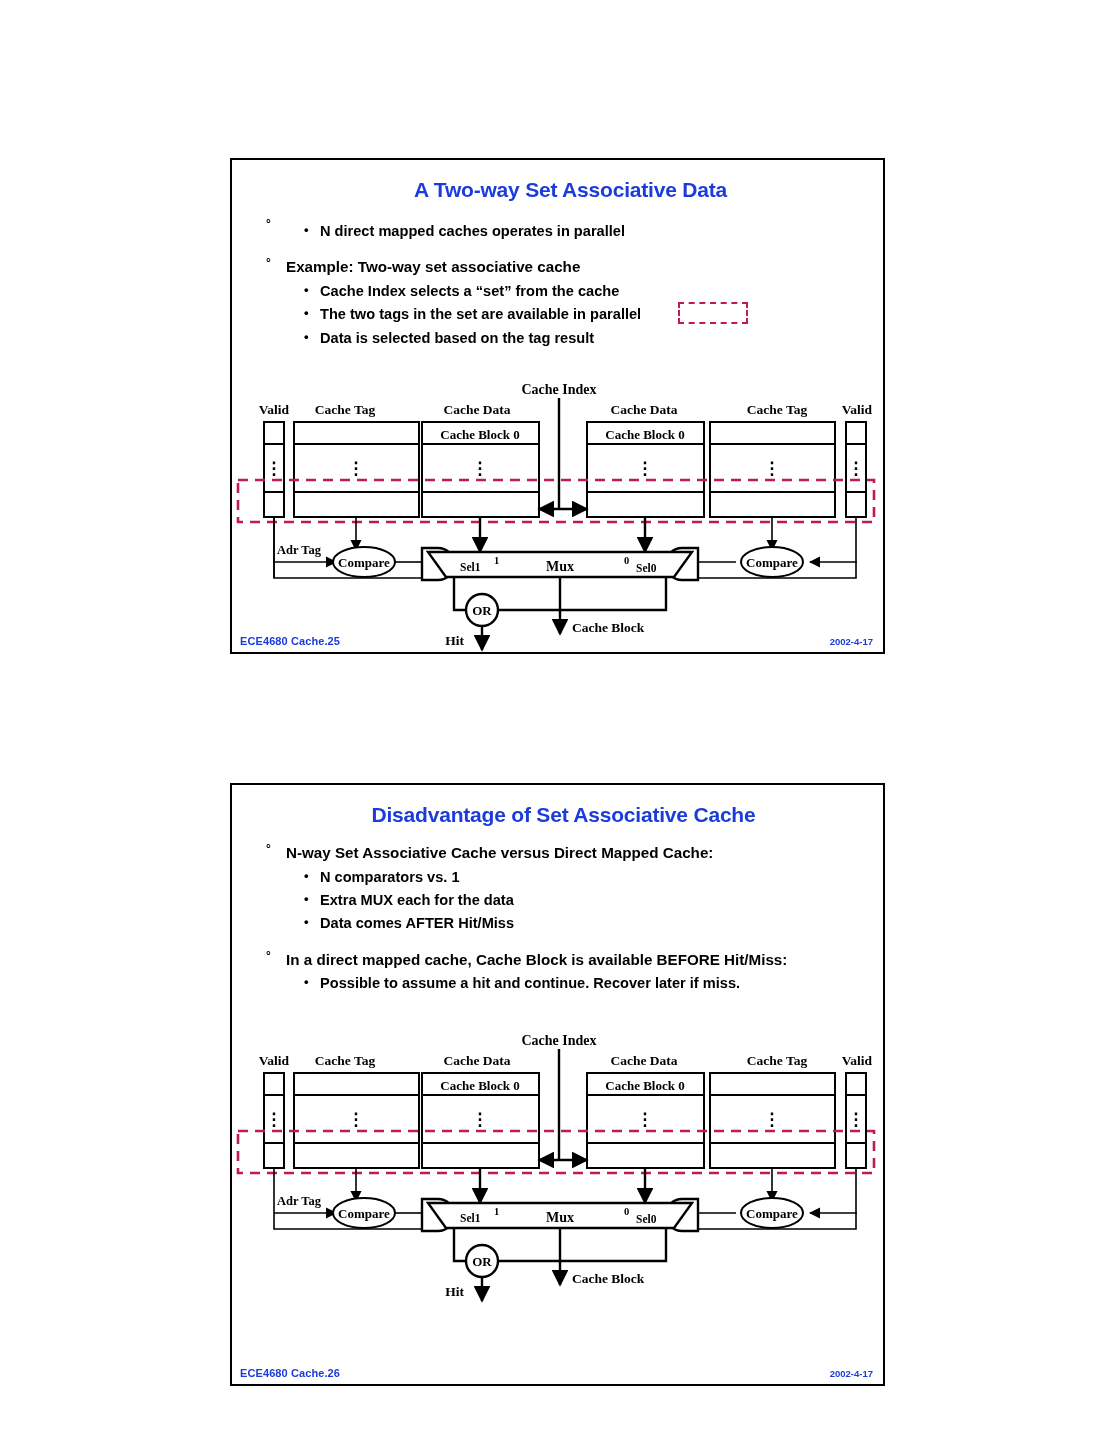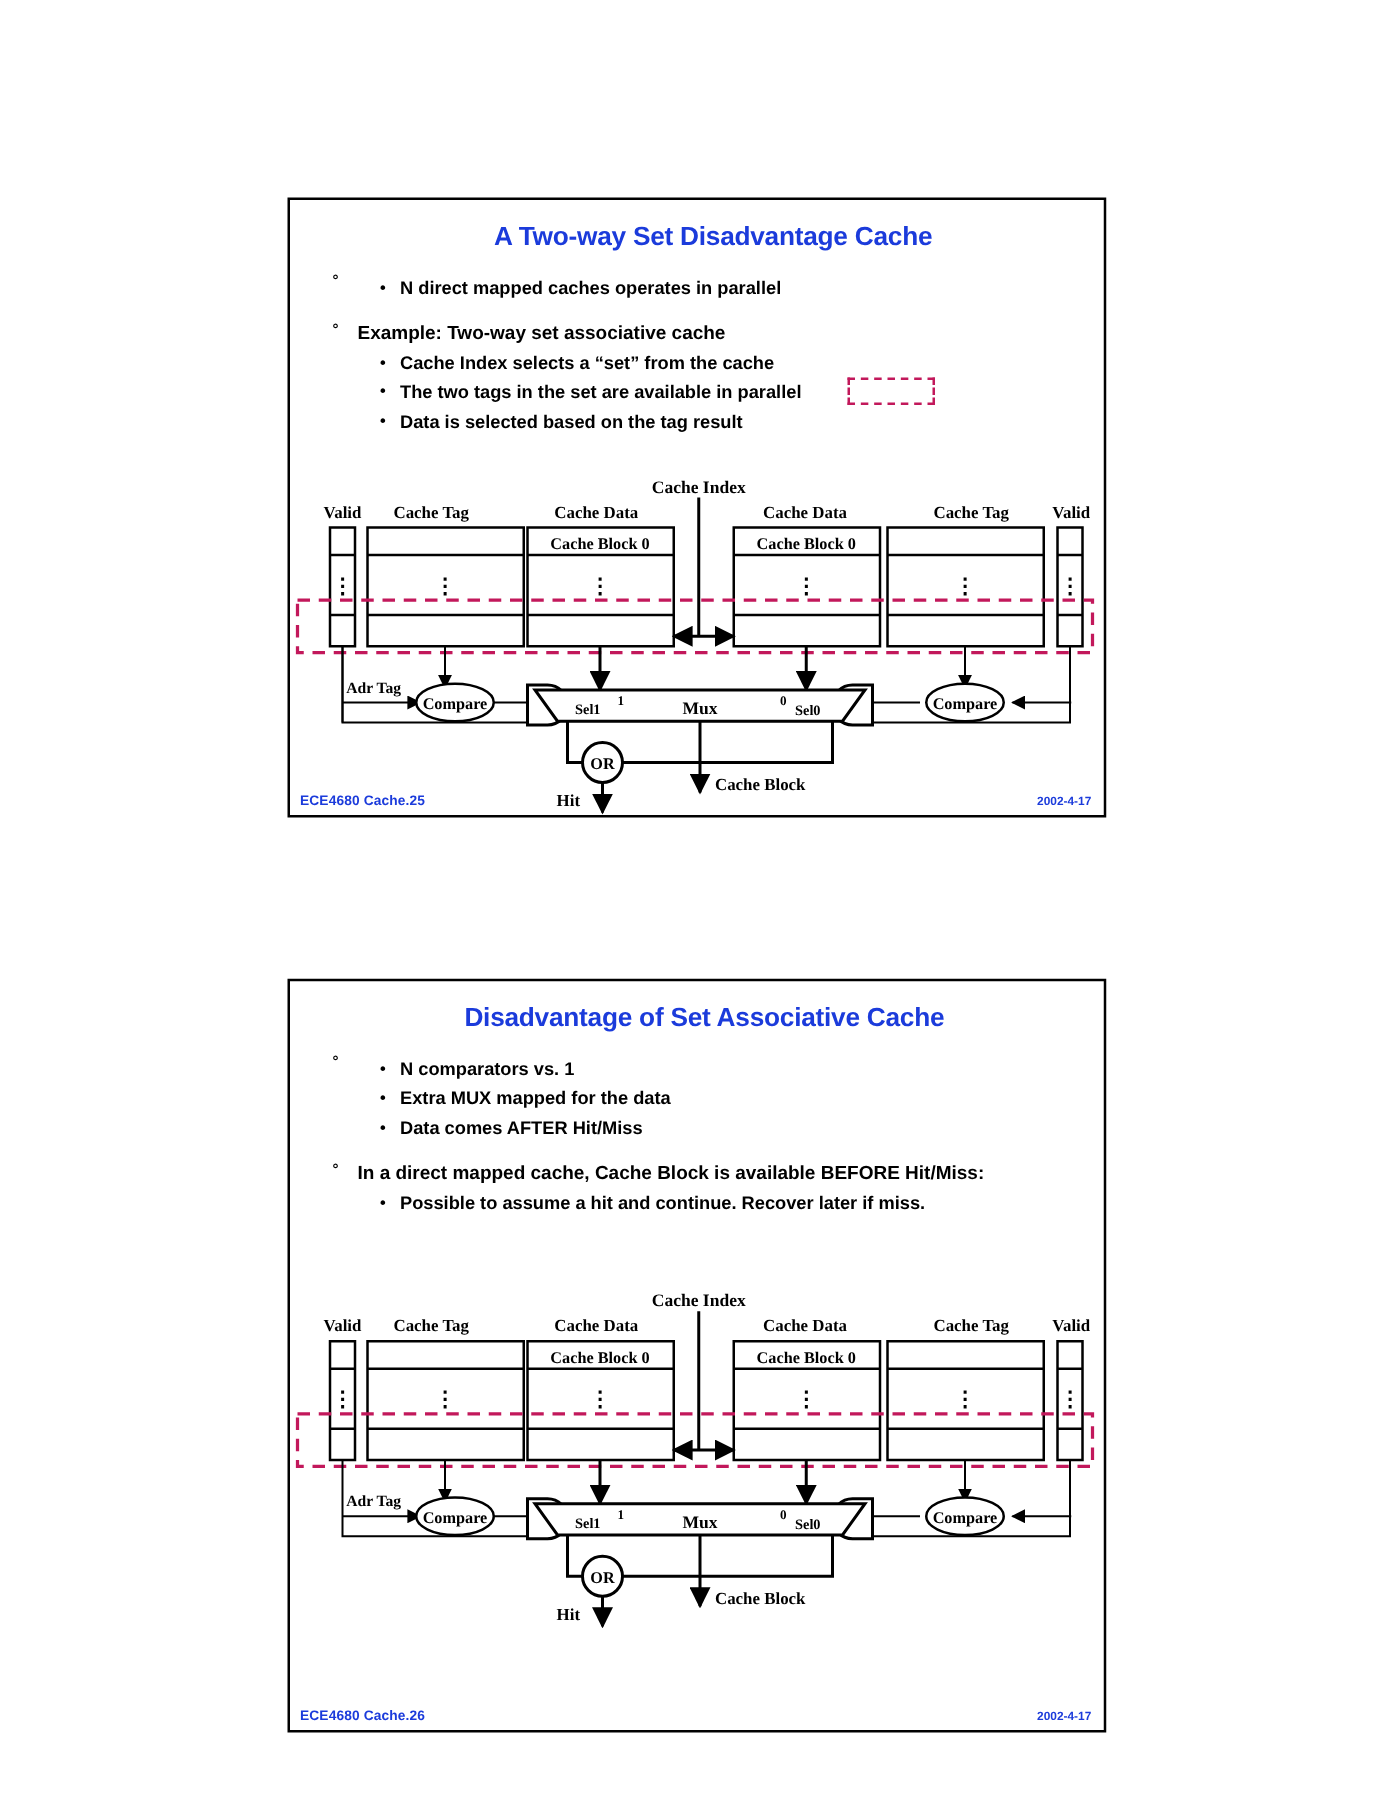--- a/index.html
+++ b/index.html
@@ -33,21 +33,21 @@
   .diagram{position:absolute;left:0;top:0;width:655px;height:290px;}
   #slide1 .diagram{top:222px;}
   #slide2 .diagram{top:248px;}
   .diagram svg{display:block;width:655px;height:290px;}
   .dtext{font-family:"Liberation Serif",serif;font-weight:bold;fill:#000;}
 </style>
 </head>
 <body>
 
 <div class="slide" id="slide1">
-  <div class="slide-title">A Two-way Set Disadvantage Cache</div>
+  <div class="slide-title">A Two-way Set Associative Data</div>
 
   <div class="bullets">
     <div class="b1">
       <span class="mk">°</span>
     </div>
     <div class="b2">
       <span class="mk">•</span>
       <span>N direct mapped caches operates in parallel</span>
     </div>
     <div class="gap"></div>
@@ -200,28 +200,29 @@
   <div class="footer-left">ECE4680  Cache.25</div>
   <div class="footer-right">2002-4-17</div>
 </div>
 
 <div class="slide" id="slide2">
   <div class="slide-title">Disadvantage of Set Associative Cache</div>
 
   <div class="bullets">
     <div class="b1">
       <span class="mk">°</span>
+      <span>N-way Set Associative Cache versus Direct Mapped Cache:</span>
     </div>
     <div class="b2">
       <span class="mk">•</span>
       <span>N comparators vs. 1</span>
     </div>
     <div class="b2">
       <span class="mk">•</span>
-      <span>Extra MUX mapped for the data</span>
+      <span>Extra MUX each for the data</span>
     </div>
     <div class="b2">
       <span class="mk">•</span>
       <span>Data comes AFTER Hit/Miss</span>
     </div>
     <div class="gap"></div>
     <div class="b1">
       <span class="mk">°</span>
       <span>In a direct mapped cache, Cache Block is available BEFORE Hit/Miss:</span>
     </div>

